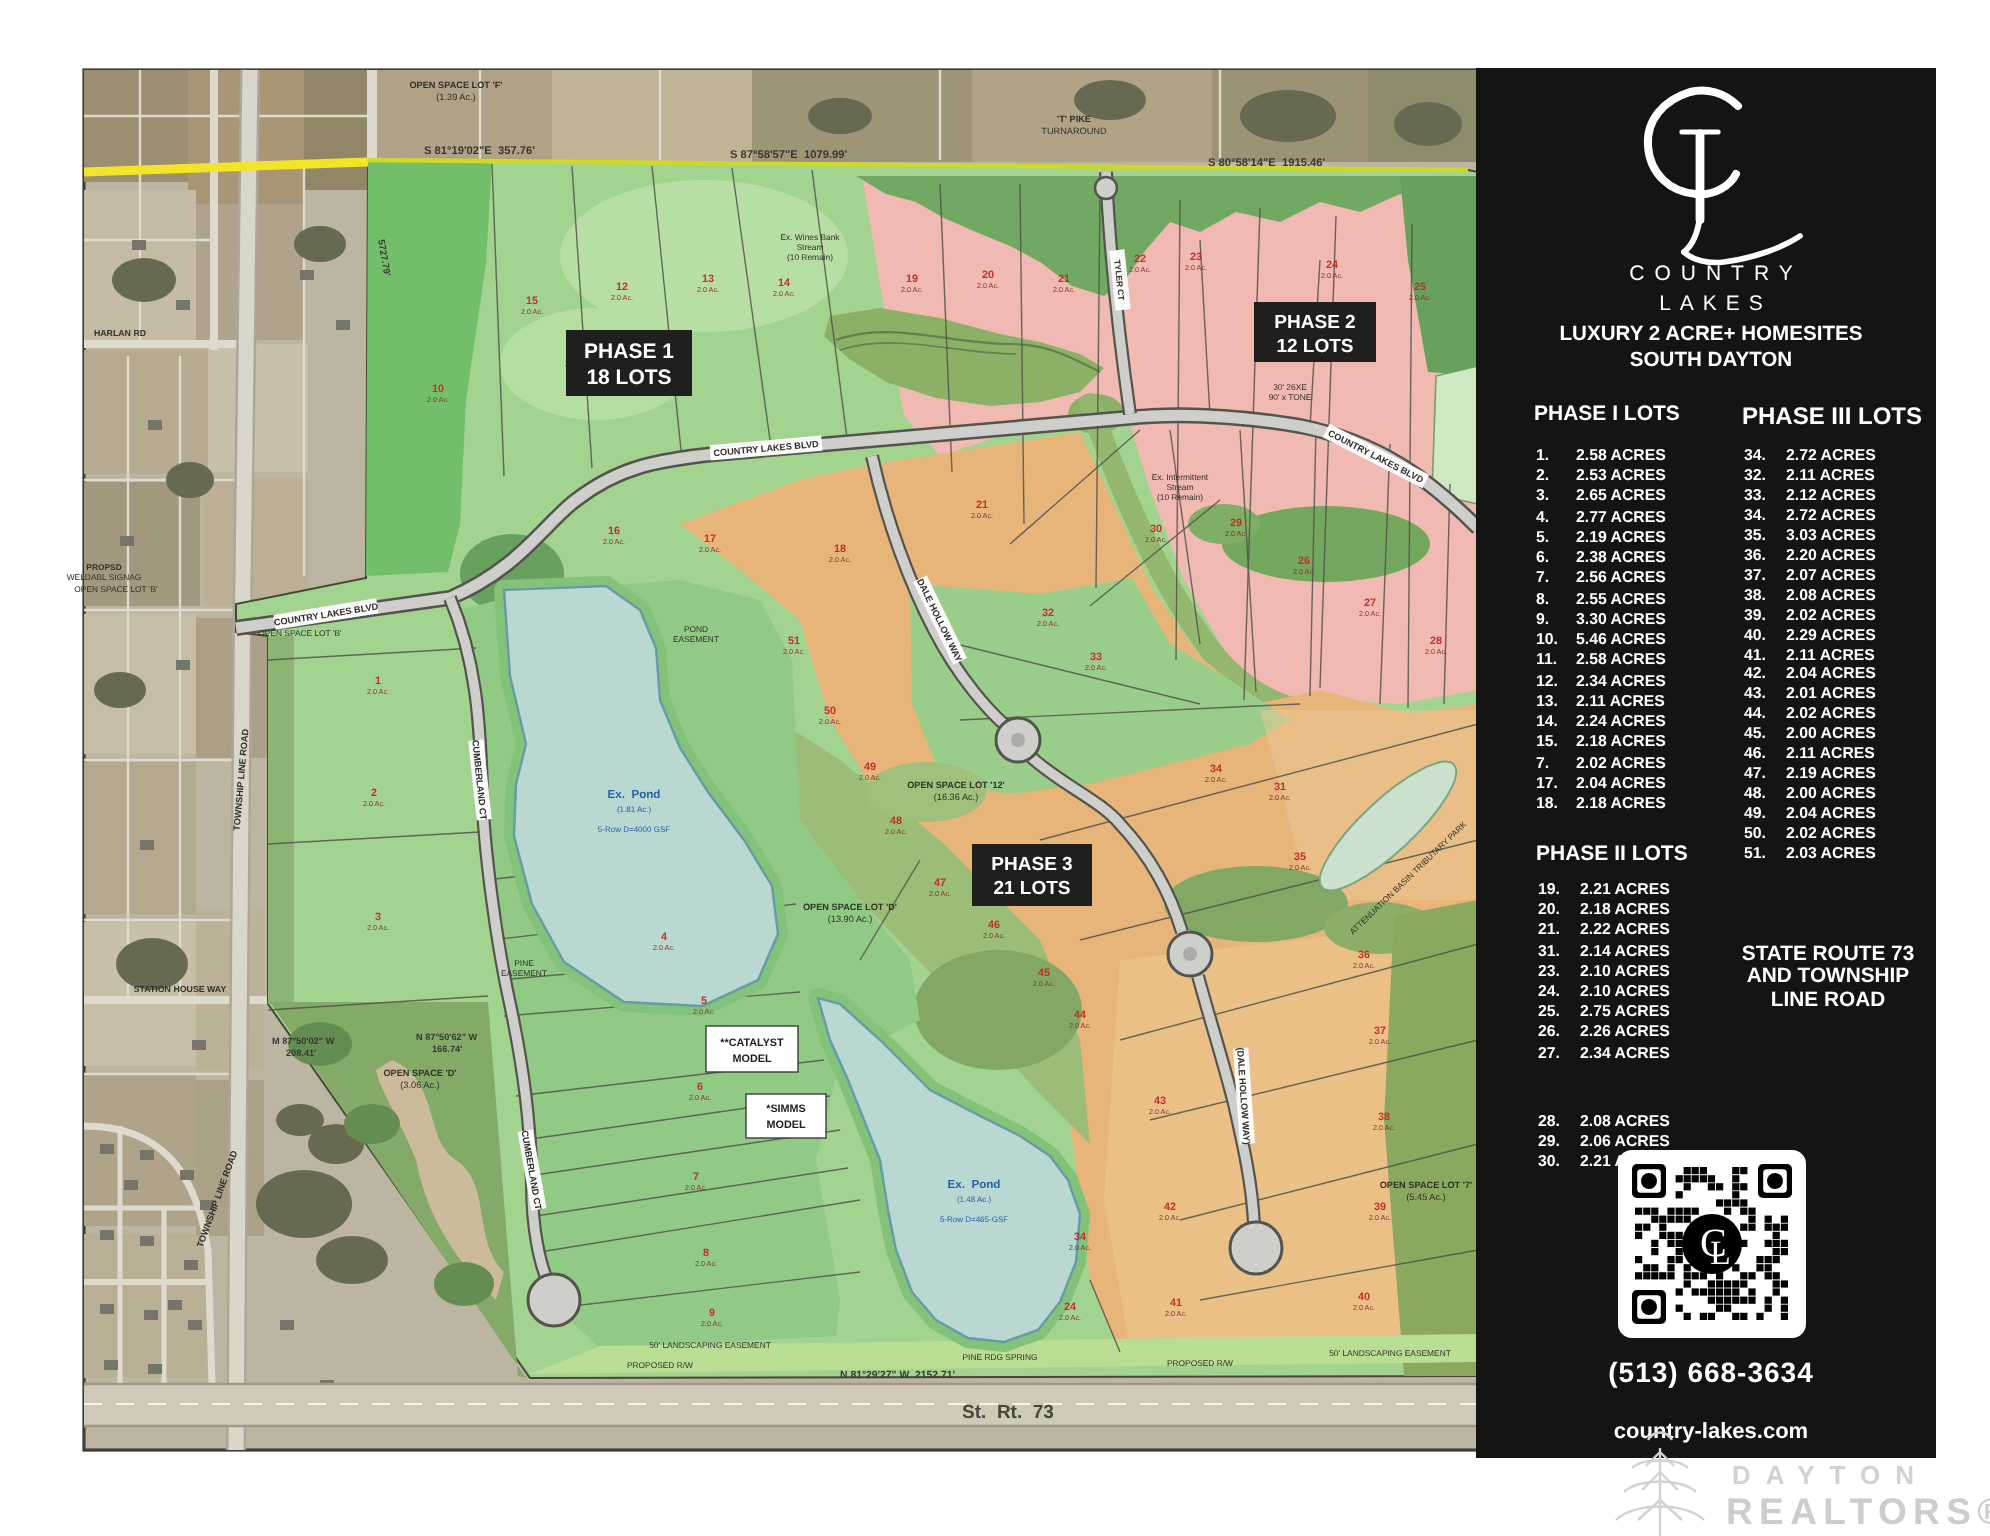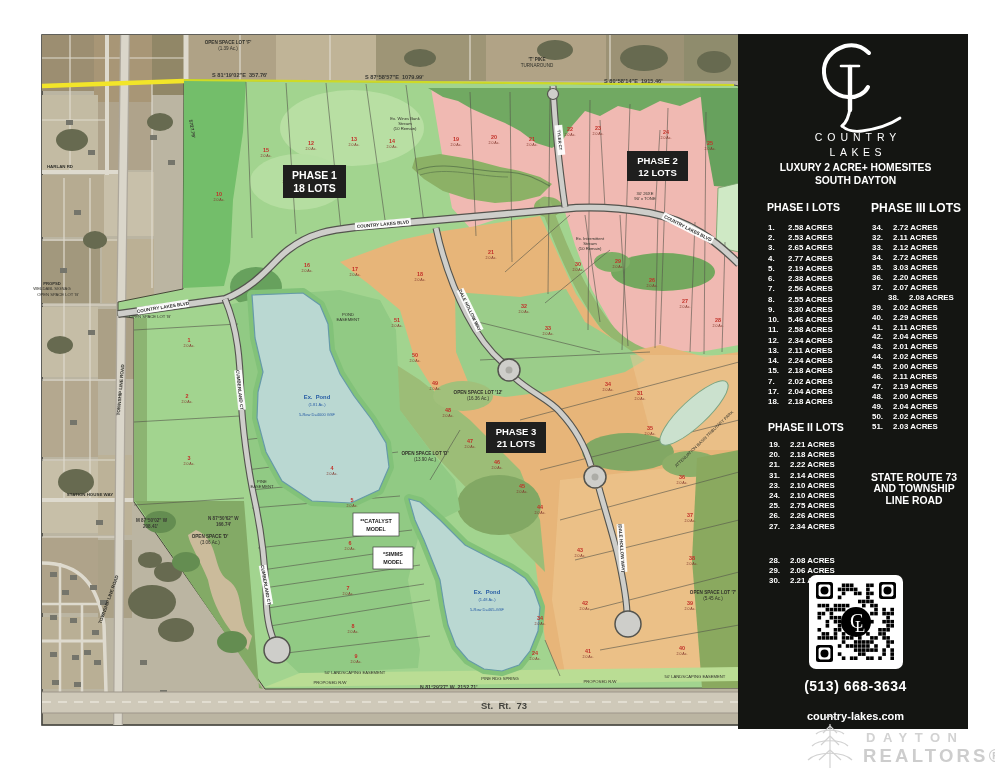--- a/index.html
+++ b/index.html
@@ -561,21 +561,21 @@
 </div>
 
 <div class="abs" style="left:134px;top:189px;font-size:7.9px;font-weight:bold;line-height:9.95px;">
 <div><span style="display:inline-block;width:21px;">34.</span>2.72 ACRES</div>
 <div><span style="display:inline-block;width:21px;">32.</span>2.11 ACRES</div>
 <div><span style="display:inline-block;width:21px;">33.</span>2.12 ACRES</div>
 <div><span style="display:inline-block;width:21px;">34.</span>2.72 ACRES</div>
 <div><span style="display:inline-block;width:21px;">35.</span>3.03 ACRES</div>
 <div><span style="display:inline-block;width:21px;">36.</span>2.20 ACRES</div>
 <div><span style="display:inline-block;width:21px;">37.</span>2.07 ACRES</div>
-<div><span style="display:inline-block;width:21px;margin-left:16px;">38.</span>2.08 ACRES</div>
+<div><span style="display:inline-block;width:21px;">38.</span>2.08 ACRES</div>
 <div><span style="display:inline-block;width:21px;">39.</span>2.02 ACRES</div>
 <div><span style="display:inline-block;width:21px;">40.</span>2.29 ACRES</div>
 <div><span style="display:inline-block;width:21px;">41.</span>2.11 ACRES</div>
 <div><span style="display:inline-block;width:21px;">42.</span>2.04 ACRES</div>
 <div><span style="display:inline-block;width:21px;">43.</span>2.01 ACRES</div>
 <div><span style="display:inline-block;width:21px;">44.</span>2.02 ACRES</div>
 <div><span style="display:inline-block;width:21px;">45.</span>2.00 ACRES</div>
 <div><span style="display:inline-block;width:21px;">46.</span>2.11 ACRES</div>
 <div><span style="display:inline-block;width:21px;">47.</span>2.19 ACRES</div>
 <div><span style="display:inline-block;width:21px;">48.</span>2.00 ACRES</div>

